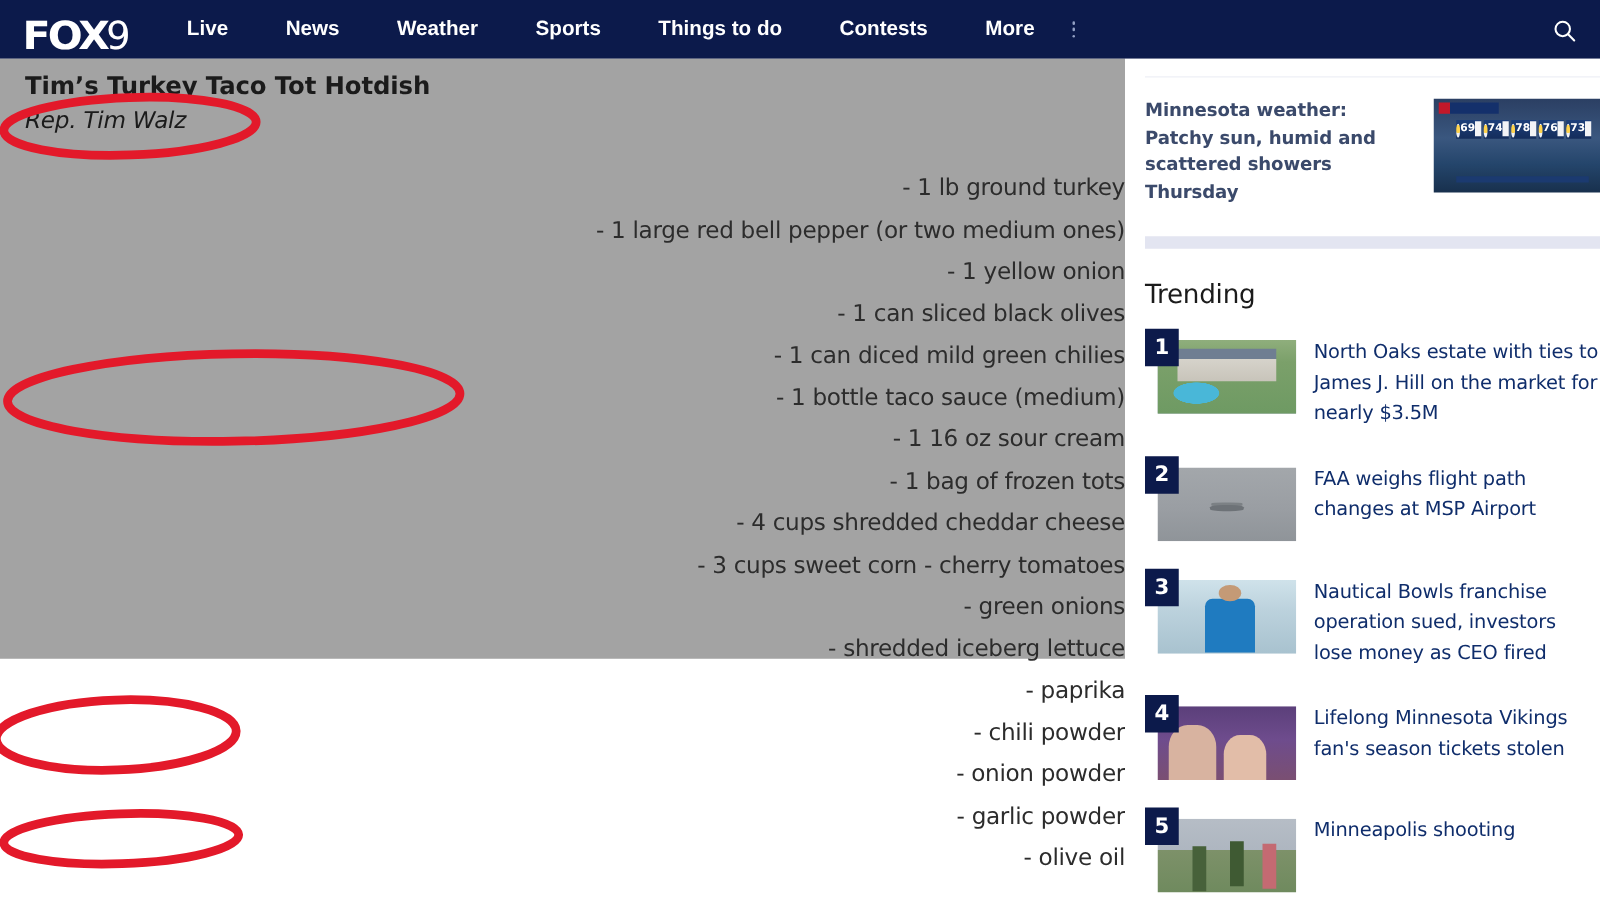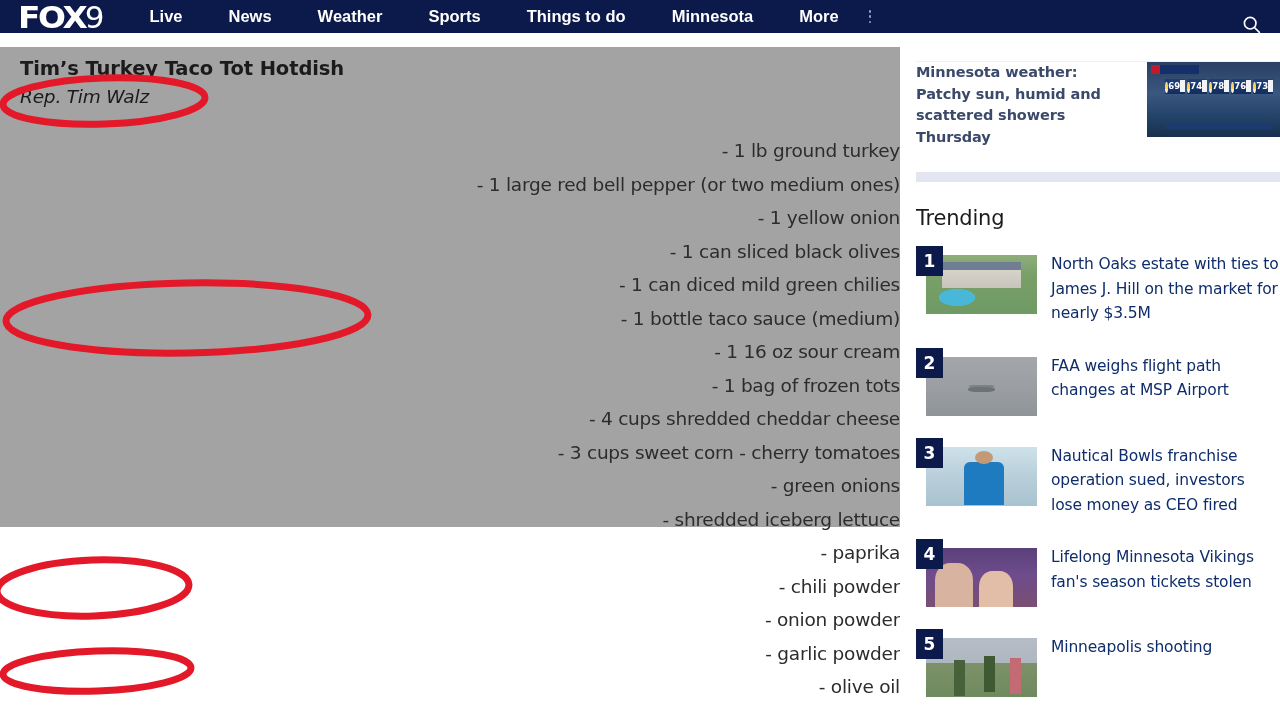--- a/index.html
+++ b/index.html
@@ -7,23 +7,23 @@
     margin: 0; padding: 0;
     width: 1280px; height: 720px;
     overflow: hidden;
     background: #ffffff;
     font-family: "Liberation Sans", sans-serif;
   }
 
   
   .navbar {
     position: absolute; top: 0; left: 0;
-    width: 1280px; height: 33px;
+    width: 1280px; height: 47px;
     background: #0c1a4b;
-    display: flex; align-items: center;
+    display: flex; align-items: flex-end;
   }
   .logo {
     display: flex; align-items: baseline;
     margin-left: 18px; margin-right: 22px;
     user-select: none;
   }
   .logo-fox {
     color: #ffffff;
     font-family: "DejaVu Sans", sans-serif;
     font-weight: bold;
@@ -131,21 +131,21 @@
     background: #ffffff;
     padding: 0 0 0 16px;
     overflow: hidden;
   }
   .hr-faint {
     height: 1px; background: #eef0f6;
     margin: 14px 0 0 0; width: 364px;
   }
   .promo {
     display: flex; align-items: flex-start;
-    width: 364px;
+    margin-top: 17px; width: 364px;
     cursor: pointer;
   }
   .promo-text {
     flex: 1;
     font-family: "DejaVu Sans", sans-serif;
     font-size: 14.5px;
     font-weight: bold;
     color: #3b4a6b;
     line-height: 21.5px;
     padding-right: 18px;
@@ -312,21 +312,21 @@
     <span class="logo-fox">FOX</span>
       <span class="logo-nine">9</span>
   </div>
 
   <div class="nav-links">
     <div class="nav-link">Live</div>
     <div class="nav-link">News</div>
     <div class="nav-link">Weather</div>
     <div class="nav-link">Sports</div>
     <div class="nav-link">Things to do</div>
-    <div class="nav-link">Minnesota</div>
+    <div class="nav-link">Contests</div>
     <div class="nav-more-wrap">
       <div class="nav-link">More</div>
       <span class="kebab">
           <i></i>
           <i></i>
           <i></i>
         </span>
     </div>
   </div>
 

